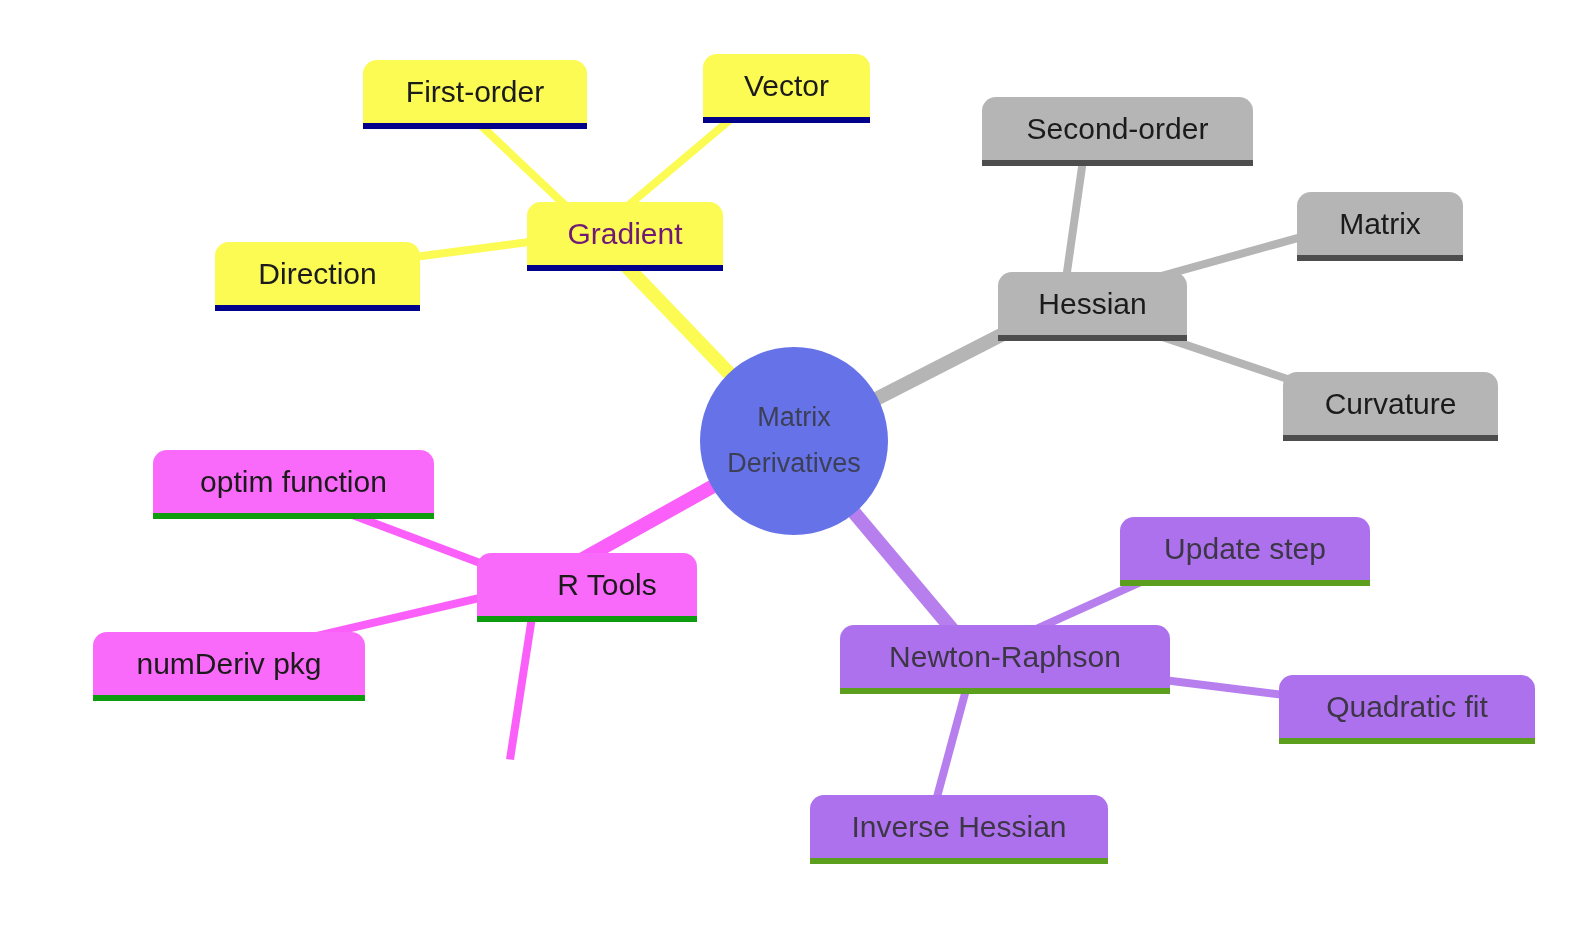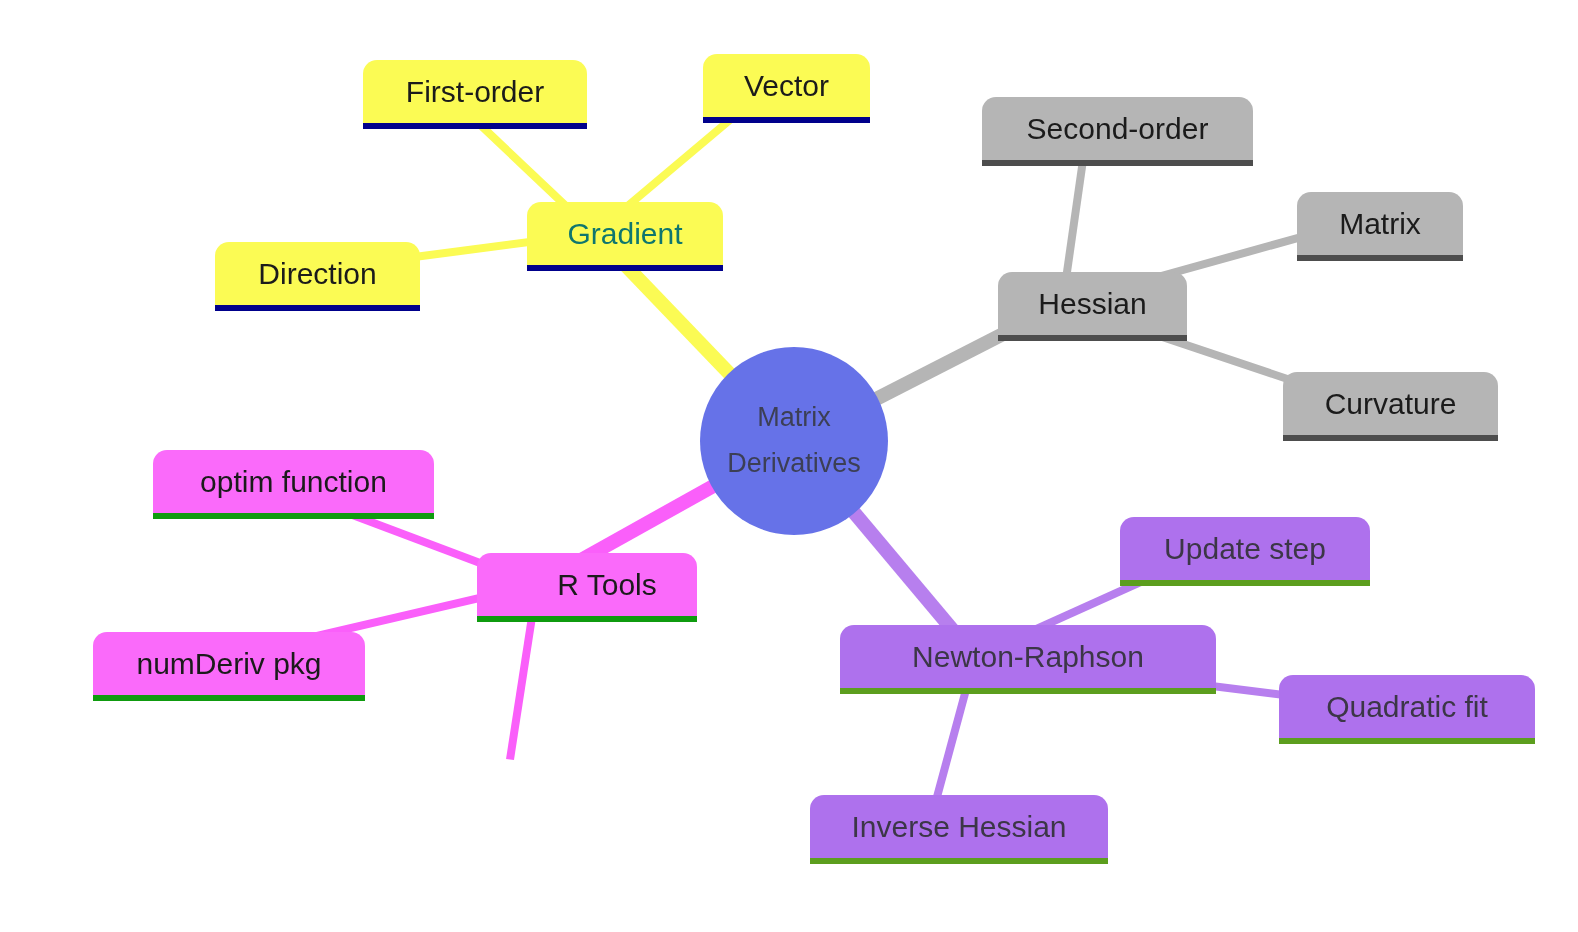--- a/index.html
+++ b/index.html
@@ -69,28 +69,28 @@
       <line x1="537" y1="584.5" x2="510" y2="759.5" stroke="#fa5ffa" stroke-width="8"></line>
       <line x1="794" y1="441" x2="975" y2="656.5" stroke="#b77fee" stroke-width="14"></line>
       <line x1="975" y1="656.5" x2="1215" y2="548.5" stroke="#b77fee" stroke-width="8"></line>
       <line x1="975" y1="656.5" x2="1377" y2="706.5" stroke="#b77fee" stroke-width="8"></line>
       <line x1="975" y1="656.5" x2="929" y2="826.5" stroke="#b77fee" stroke-width="8"></line>
     </svg>
   <div id="root-node" style="left: 700px; top: 347px; width: 188px; height: 188px; background: rgb(102, 114, 232); color: rgb(60, 63, 85);">
     <span>Matrix</span>
     <span>Derivatives</span>
   </div>
-<div class="node" style="left: 497px; top: 202px; width: 196px; height: 63px; background: rgb(251, 251, 84); border-bottom: 6px solid rgb(0, 0, 139); color: #0f766e;">Gradient</div>
+<div class="node" style="left: 497px; top: 202px; width: 196px; height: 63px; background: rgb(251, 251, 84); border-bottom: 6px solid rgb(0, 0, 139); color: #701a75;">Gradient</div>
     <div class="node" style="left: 333px; top: 60px; width: 224px; height: 63px; background: rgb(251, 251, 84); border-bottom: 6px solid rgb(0, 0, 139); color: rgb(27, 27, 27);">First-order</div>
     <div class="node" style="left: 673px; top: 54px; width: 167px; height: 63px; background: rgb(251, 251, 84); border-bottom: 6px solid rgb(0, 0, 139); color: rgb(27, 27, 27);">Vector</div>
     <div class="node" style="left: 968px; top: 272px; width: 189px; height: 63px; background: rgb(181, 181, 181); border-bottom: 6px solid rgb(77, 77, 77); color: rgb(27, 27, 27);">Hessian</div>
     <div class="node" style="left: 185px; top: 242px; width: 205px; height: 63px; background: rgb(251, 251, 84); border-bottom: 6px solid rgb(0, 0, 139); color: rgb(27, 27, 27);">Direction</div>
     <div class="node" style="left: 952px; top: 97px; width: 271px; height: 63px; background: rgb(181, 181, 181); border-bottom: 6px solid rgb(77, 77, 77); color: rgb(27, 27, 27);">Second-order</div>
     <div class="node" style="left: 1267px; top: 192px; width: 166px; height: 63px; background: rgb(181, 181, 181); border-bottom: 6px solid rgb(77, 77, 77); color: rgb(27, 27, 27);">Matrix</div>
     <div class="node" style="left: 1253px; top: 372px; width: 215px; height: 63px; background: rgb(181, 181, 181); border-bottom: 6px solid rgb(77, 77, 77); color: rgb(27, 27, 27);">Curvature</div>
     <div class="node" style="left: 447px; top: 553px; width: 180px; height: 63px; background: rgb(250, 106, 250); border-bottom: 6px solid rgb(15, 155, 15); color: rgb(27, 27, 27); padding-left: 40px;">R Tools</div>
     <div class="node" style="left: 123px; top: 450px; width: 281px; height: 63px; background: rgb(250, 106, 250); border-bottom: 6px solid rgb(15, 155, 15); color: rgb(27, 27, 27);">optim function</div>
     <div class="node" style="left: 63px; top: 632px; width: 272px; height: 63px; background: rgb(250, 106, 250); border-bottom: 6px solid rgb(15, 155, 15); color: rgb(27, 27, 27);">numDeriv pkg</div>
-    <div class="node" style="left: 810px; top: 625px; width: 376px; height: 63px; background: rgb(174, 113, 237); border-bottom: 6px solid rgb(92, 158, 30); color: rgb(60, 54, 71);">Newton-Raphson</div>
+    <div class="node" style="left: 810px; top: 625px; width: 330px; height: 63px; background: rgb(174, 113, 237); border-bottom: 6px solid rgb(92, 158, 30); color: rgb(60, 54, 71);">Newton-Raphson</div>
     <div class="node" style="left: 1090px; top: 517px; width: 250px; height: 63px; background: rgb(174, 113, 237); border-bottom: 6px solid rgb(92, 158, 30); color: rgb(60, 54, 71);">Update step</div>
     <div class="node" style="left: 1249px; top: 675px; width: 256px; height: 63px; background: rgb(174, 113, 237); border-bottom: 6px solid rgb(92, 158, 30); color: rgb(60, 54, 71);">Quadratic fit</div>
     <div class="node" style="left: 780px; top: 795px; width: 298px; height: 63px; background: rgb(174, 113, 237); border-bottom: 6px solid rgb(92, 158, 30); color: rgb(60, 54, 71);">Inverse Hessian</div>
   </div>
 
 </body></html>

